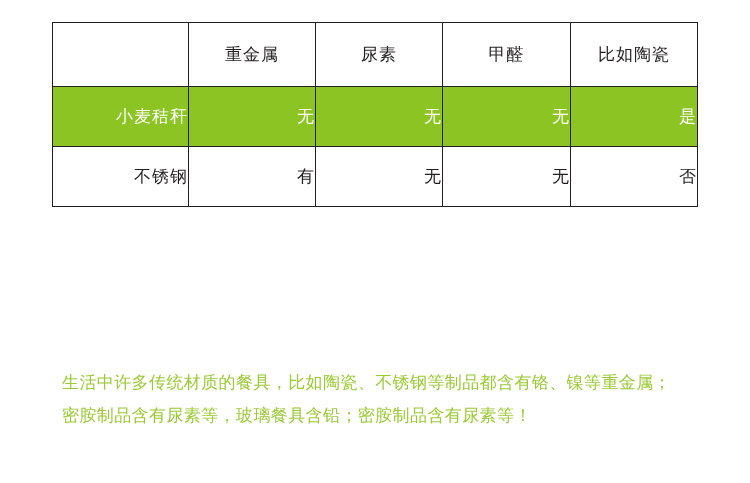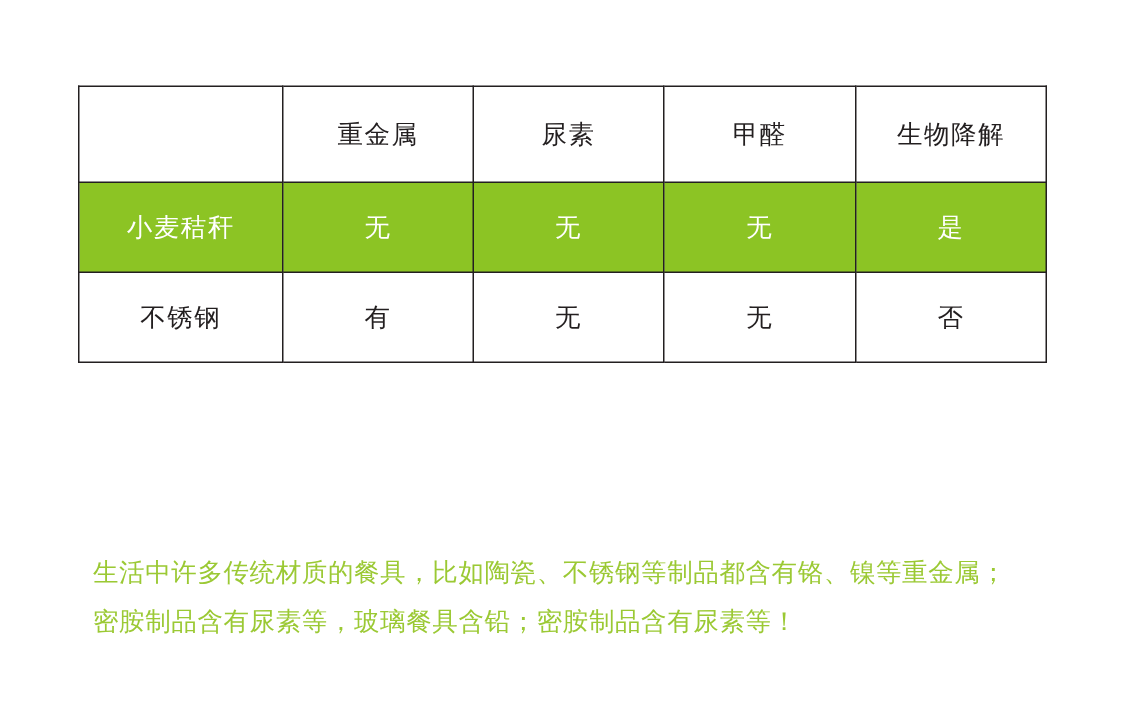--- a/index.html
+++ b/index.html
@@ -28,21 +28,20 @@
     left: 52px;
     top: 22px;
     width: 645px;
   }
 
   table.compare {
     border-collapse: collapse;
     table-layout: fixed;
     width: 645px;
     background: #ffffff;
-    margin-top: 35px;
   }
 
   table.compare col.c0 { width: 136px; }
   table.compare col.c1 { width: 127px; }
   table.compare col.c2 { width: 127px; }
   table.compare col.c3 { width: 128px; }
   table.compare col.c4 { width: 127px; }
 
   table.compare td,
   table.compare th {
@@ -56,20 +55,21 @@
     letter-spacing: 1px;
   }
 
   tr.head-row td,
   tr.head-row th {
     height: 63px;
   }
 
   tr.data-row td {
     height: 59px;
+    text-align: right;
   }
 
   
   tr.row-highlight td {
     background: #8cc424;
     color: #ffffff;
   }
 
   tr.row-highlight td.label-cell {
     font-size: 17px;
@@ -108,21 +108,21 @@
           <col class="c2">
           <col class="c3">
           <col class="c4">
       </colgroup>
       <thead>
         <tr class="head-row">
           <td class="empty-corner"></td>
           <th>重金属</th>
           <th>尿素</th>
           <th>甲醛</th>
-          <th>生物降解</th>
+          <th>比如陶瓷</th>
         </tr>
       </thead>
       <tbody>
 
         <tr class="data-row row-highlight">
           <td class="label-cell">小麦秸秆</td>
           <td>无</td>
           <td>无</td>
           <td>无</td>
           <td>是</td>

